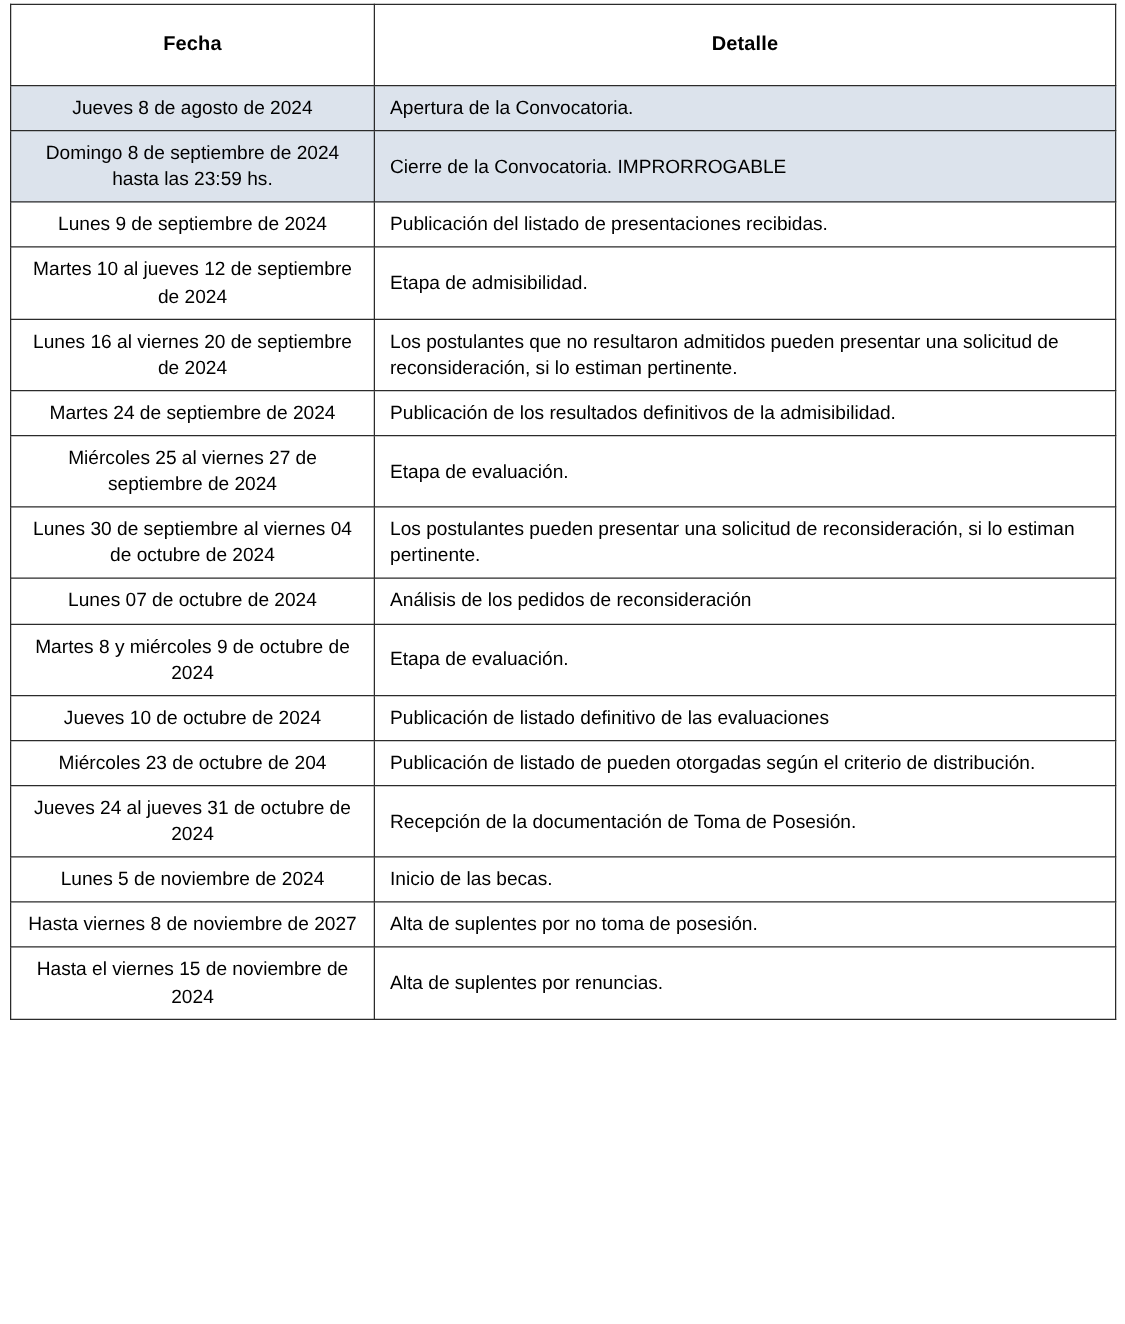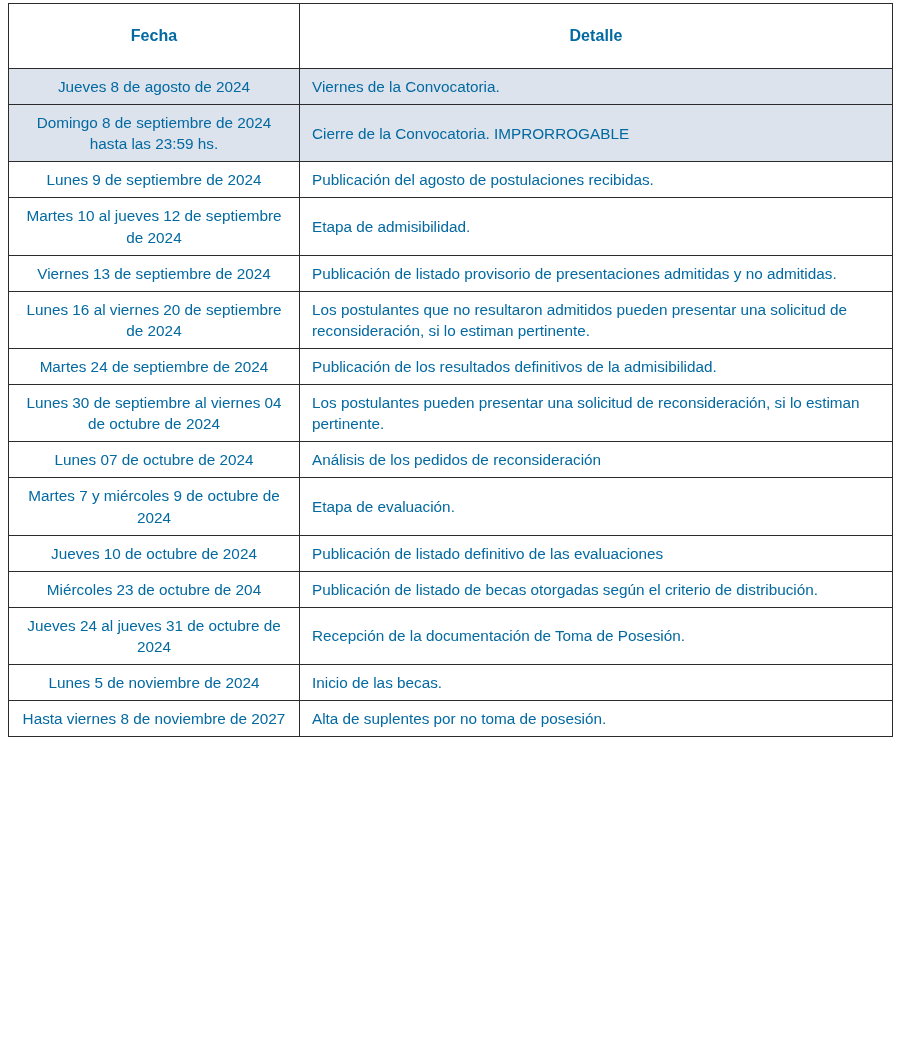--- a/index.html
+++ b/index.html
@@ -35,21 +35,21 @@
 
   table.schedule col.col-fecha   { width: 291px; }
   table.schedule col.col-detalle { width: 593px; }
 
   table.schedule th,
   table.schedule td {
     border: 1px solid #2b2b2b;
     vertical-align: middle;
     font-size: 15.3px;
     line-height: 1.38;
-    color: #0369a1;
+    color: #000000;
   }
 
   
   table.schedule thead th {
     font-weight: bold;
     text-align: center;
     font-size: 16px;
     height: 56px;
     padding: 4px 8px;
     background: #ffffff;
@@ -89,73 +89,77 @@
     <thead>
       <tr>
         <th>Fecha</th>
         <th>Detalle</th>
       </tr>
     </thead>
     <tbody id="schedule-body">
 
     <tr class="row-highlight">
           <td class="cell-fecha">Jueves 8 de agosto de 2024</td>
-          <td class="cell-detalle">Viernes de la Convocatoria.</td>
+          <td class="cell-detalle">Apertura de la Convocatoria.</td>
         </tr>
         <tr class="row-highlight">
           <td class="cell-fecha">Domingo 8 de septiembre de 2024 hasta las 23:59 hs.</td>
           <td class="cell-detalle">Cierre de la Convocatoria. IMPRORROGABLE</td>
         </tr>
         <tr class="row-plain">
           <td class="cell-fecha">Lunes 9 de septiembre de 2024</td>
-          <td class="cell-detalle">Publicación del agosto de postulaciones recibidas.</td>
+          <td class="cell-detalle">Publicación del listado de presentaciones recibidas.</td>
         </tr>
         <tr class="row-plain">
           <td class="cell-fecha">Martes 10 al jueves 12 de septiembre de 2024</td>
           <td class="cell-detalle">Etapa de admisibilidad.</td>
-        </tr>
-        <tr class="row-plain">
-          <td class="cell-fecha">Viernes 13 de septiembre de 2024</td>
-          <td class="cell-detalle">Publicación de listado provisorio de presentaciones admitidas y no admitidas.</td>
         </tr>
         <tr class="row-plain">
           <td class="cell-fecha">Lunes 16 al viernes 20 de septiembre de 2024</td>
           <td class="cell-detalle">Los postulantes que no resultaron admitidos pueden presentar una solicitud de reconsideración, si lo estiman pertinente.</td>
         </tr>
         <tr class="row-plain">
           <td class="cell-fecha">Martes 24 de septiembre de 2024</td>
           <td class="cell-detalle">Publicación de los resultados definitivos de la admisibilidad.</td>
         </tr>
         <tr class="row-plain">
+          <td class="cell-fecha">Miércoles 25 al viernes 27 de septiembre de 2024</td>
+          <td class="cell-detalle">Etapa de evaluación.</td>
+        </tr>
+        <tr class="row-plain">
           <td class="cell-fecha">Lunes 30 de septiembre al viernes 04 de octubre de 2024</td>
           <td class="cell-detalle">Los postulantes pueden presentar una solicitud de reconsideración, si lo estiman pertinente.</td>
         </tr>
         <tr class="row-plain">
           <td class="cell-fecha">Lunes 07 de octubre de 2024</td>
           <td class="cell-detalle">Análisis de los pedidos de reconsideración</td>
         </tr>
         <tr class="row-plain">
-          <td class="cell-fecha">Martes 7 y miércoles 9 de octubre de 2024</td>
+          <td class="cell-fecha">Martes 8 y miércoles 9 de octubre de 2024</td>
           <td class="cell-detalle">Etapa de evaluación.</td>
         </tr>
         <tr class="row-plain">
           <td class="cell-fecha">Jueves 10 de octubre de 2024</td>
           <td class="cell-detalle">Publicación de listado definitivo de las evaluaciones</td>
         </tr>
         <tr class="row-plain">
           <td class="cell-fecha">Miércoles 23 de octubre de 204</td>
-          <td class="cell-detalle">Publicación de listado de becas otorgadas según el criterio de distribución.</td>
+          <td class="cell-detalle">Publicación de listado de pueden otorgadas según el criterio de distribución.</td>
         </tr>
         <tr class="row-plain">
           <td class="cell-fecha">Jueves 24 al jueves 31 de octubre de 2024</td>
           <td class="cell-detalle">Recepción de la documentación de Toma de Posesión.</td>
         </tr>
         <tr class="row-plain">
           <td class="cell-fecha">Lunes 5 de noviembre de 2024</td>
           <td class="cell-detalle">Inicio de las becas.</td>
         </tr>
         <tr class="row-plain">
           <td class="cell-fecha">Hasta viernes 8 de noviembre de 2027</td>
           <td class="cell-detalle">Alta de suplentes por no toma de posesión.</td>
         </tr>
+        <tr class="row-plain">
+          <td class="cell-fecha">Hasta el viernes 15 de noviembre de 2024</td>
+          <td class="cell-detalle">Alta de suplentes por renuncias.</td>
+        </tr>
       </tbody>
   </table>
 </div>
 
 </body></html>

